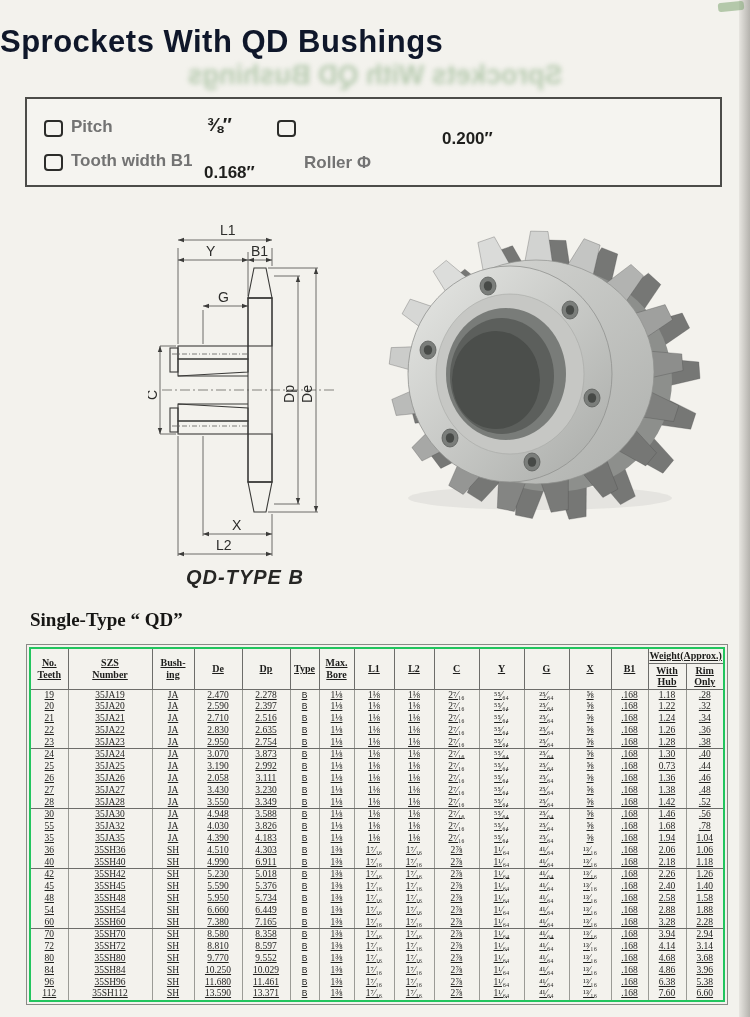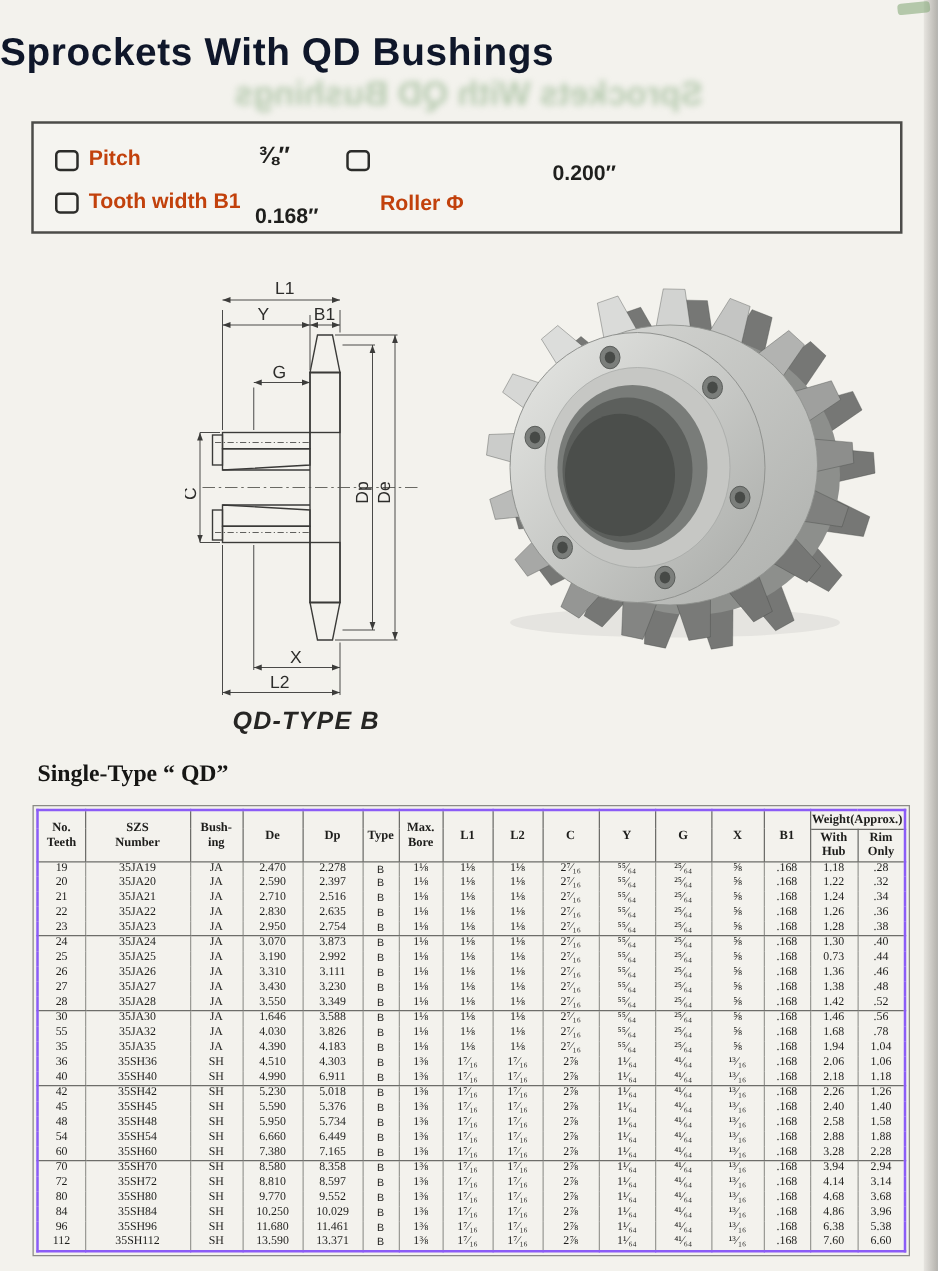--- a/index.html
+++ b/index.html
@@ -13,37 +13,37 @@
         font-size:31px;font-weight:bold;color:#0f172a;letter-spacing:.5px;}
   .ghost-title{position:absolute;top:60px;left:75px;width:600px;text-align:center;
         font-size:27px;font-weight:bold;color:rgba(125,165,118,.5);
         transform:scaleX(-1);filter:blur(2.5px);}
   
   .spec-box{position:absolute;left:25px;top:97px;width:693px;height:86px;
         border:2px solid #4c4c49;background:rgba(255,255,255,.2);}
   .spec-row{position:absolute;left:0;width:100%;height:24px;}
   .spec-row.r1{top:18px;} .spec-row.r2{top:52px;padding-left:32px;}
   .cbox{position:absolute;width:15px;height:13px;border:2px solid #2c2c2a;border-radius:4px;top:3px;}
-  .spec-label{position:absolute;top:0;font-size:17px;font-weight:bold;color:#c2410c;white-space:nowrap;}
+  .spec-label{position:absolute;top:0;font-size:17px;font-weight:bold;color:#737373;white-space:nowrap;}
   .spec-val{position:absolute;top:12px;font-size:17px;font-weight:bold;color:#1f1f1d;white-space:nowrap;}
   .frac{font-size:19px;}
   
   .diagram{position:absolute;left:148px;top:218px;}
   .diagram text{font-family:"Liberation Sans",sans-serif;font-size:14px;fill:#2d2d2b;}
   .diagram .lines{stroke:#3a3a38;stroke-width:1.1;fill:none;}
   .diagram .dim{stroke:#4a4a48;stroke-width:.8;fill:none;}
   .caption{position:absolute;left:186px;top:566px;font-style:italic;font-size:20px;
         letter-spacing:1px;color:#262624;font-weight:bold;}
   .photo{position:absolute;left:378px;top:226px;}
   
   .section-title{position:absolute;left:30px;top:609px;font-family:"Liberation Serif",serif;
         font-size:19px;font-weight:bold;color:#161614;}
   .table-frame{position:absolute;left:26px;top:644px;width:696px;border:1px solid #8a8a86;padding:2px;}
   table.spec{border-collapse:collapse;width:690px;table-layout:fixed;
-        font-family:"Liberation Serif",serif;color:#1d1d1b;border:2px solid #8b5cf6;}
+        font-family:"Liberation Serif",serif;color:#1d1d1b;border:2px solid #22c55e;text-decoration:underline;}
   table.spec th{font-size:10px;font-weight:bold;border:1px solid #6d6d6a;
         line-height:1.15;white-space:pre-line;padding:1px 0;vertical-align:middle;}
   table.spec td{font-size:9.5px;text-align:center;height:11.8px;padding:0;
         border-left:1px solid #9b9b96;border-right:1px solid #9b9b96;line-height:11.8px;
         overflow:hidden;white-space:nowrap;}
   table.spec td.sans{font-family:"Liberation Sans",sans-serif;font-size:8.5px;}
   tr.group-end td{border-bottom:1px solid #6d6d6a;}
   thead tr.sub th{font-size:10px;}
 </style>
 </head>
@@ -407,21 +407,21 @@
             <td>²⁵⁄₆₄</td>
             <td>⅝</td>
             <td>.168</td>
             <td>0.73</td>
             <td>.44</td>
           </tr>
           <tr>
             <td>26</td>
             <td>35JA26</td>
             <td>JA</td>
-            <td>3.310</td>
+            <td>2.058</td>
             <td>3.111</td>
             <td class="sans">B</td>
             <td>1⅛</td>
             <td>1⅛</td>
             <td>1⅛</td>
             <td>2⁷⁄₁₆</td>
             <td>⁵⁵⁄₆₄</td>
             <td>²⁵⁄₆₄</td>
             <td>⅝</td>
             <td>.168</td>
@@ -461,21 +461,21 @@
             <td>²⁵⁄₆₄</td>
             <td>⅝</td>
             <td>.168</td>
             <td>1.42</td>
             <td>.52</td>
           </tr>
           <tr>
             <td>30</td>
             <td>35JA30</td>
             <td>JA</td>
-            <td>1.646</td>
+            <td>4.948</td>
             <td>3.588</td>
             <td class="sans">B</td>
             <td>1⅛</td>
             <td>1⅛</td>
             <td>1⅛</td>
             <td>2⁷⁄₁₆</td>
             <td>⁵⁵⁄₆₄</td>
             <td>²⁵⁄₆₄</td>
             <td>⅝</td>
             <td>.168</td>

